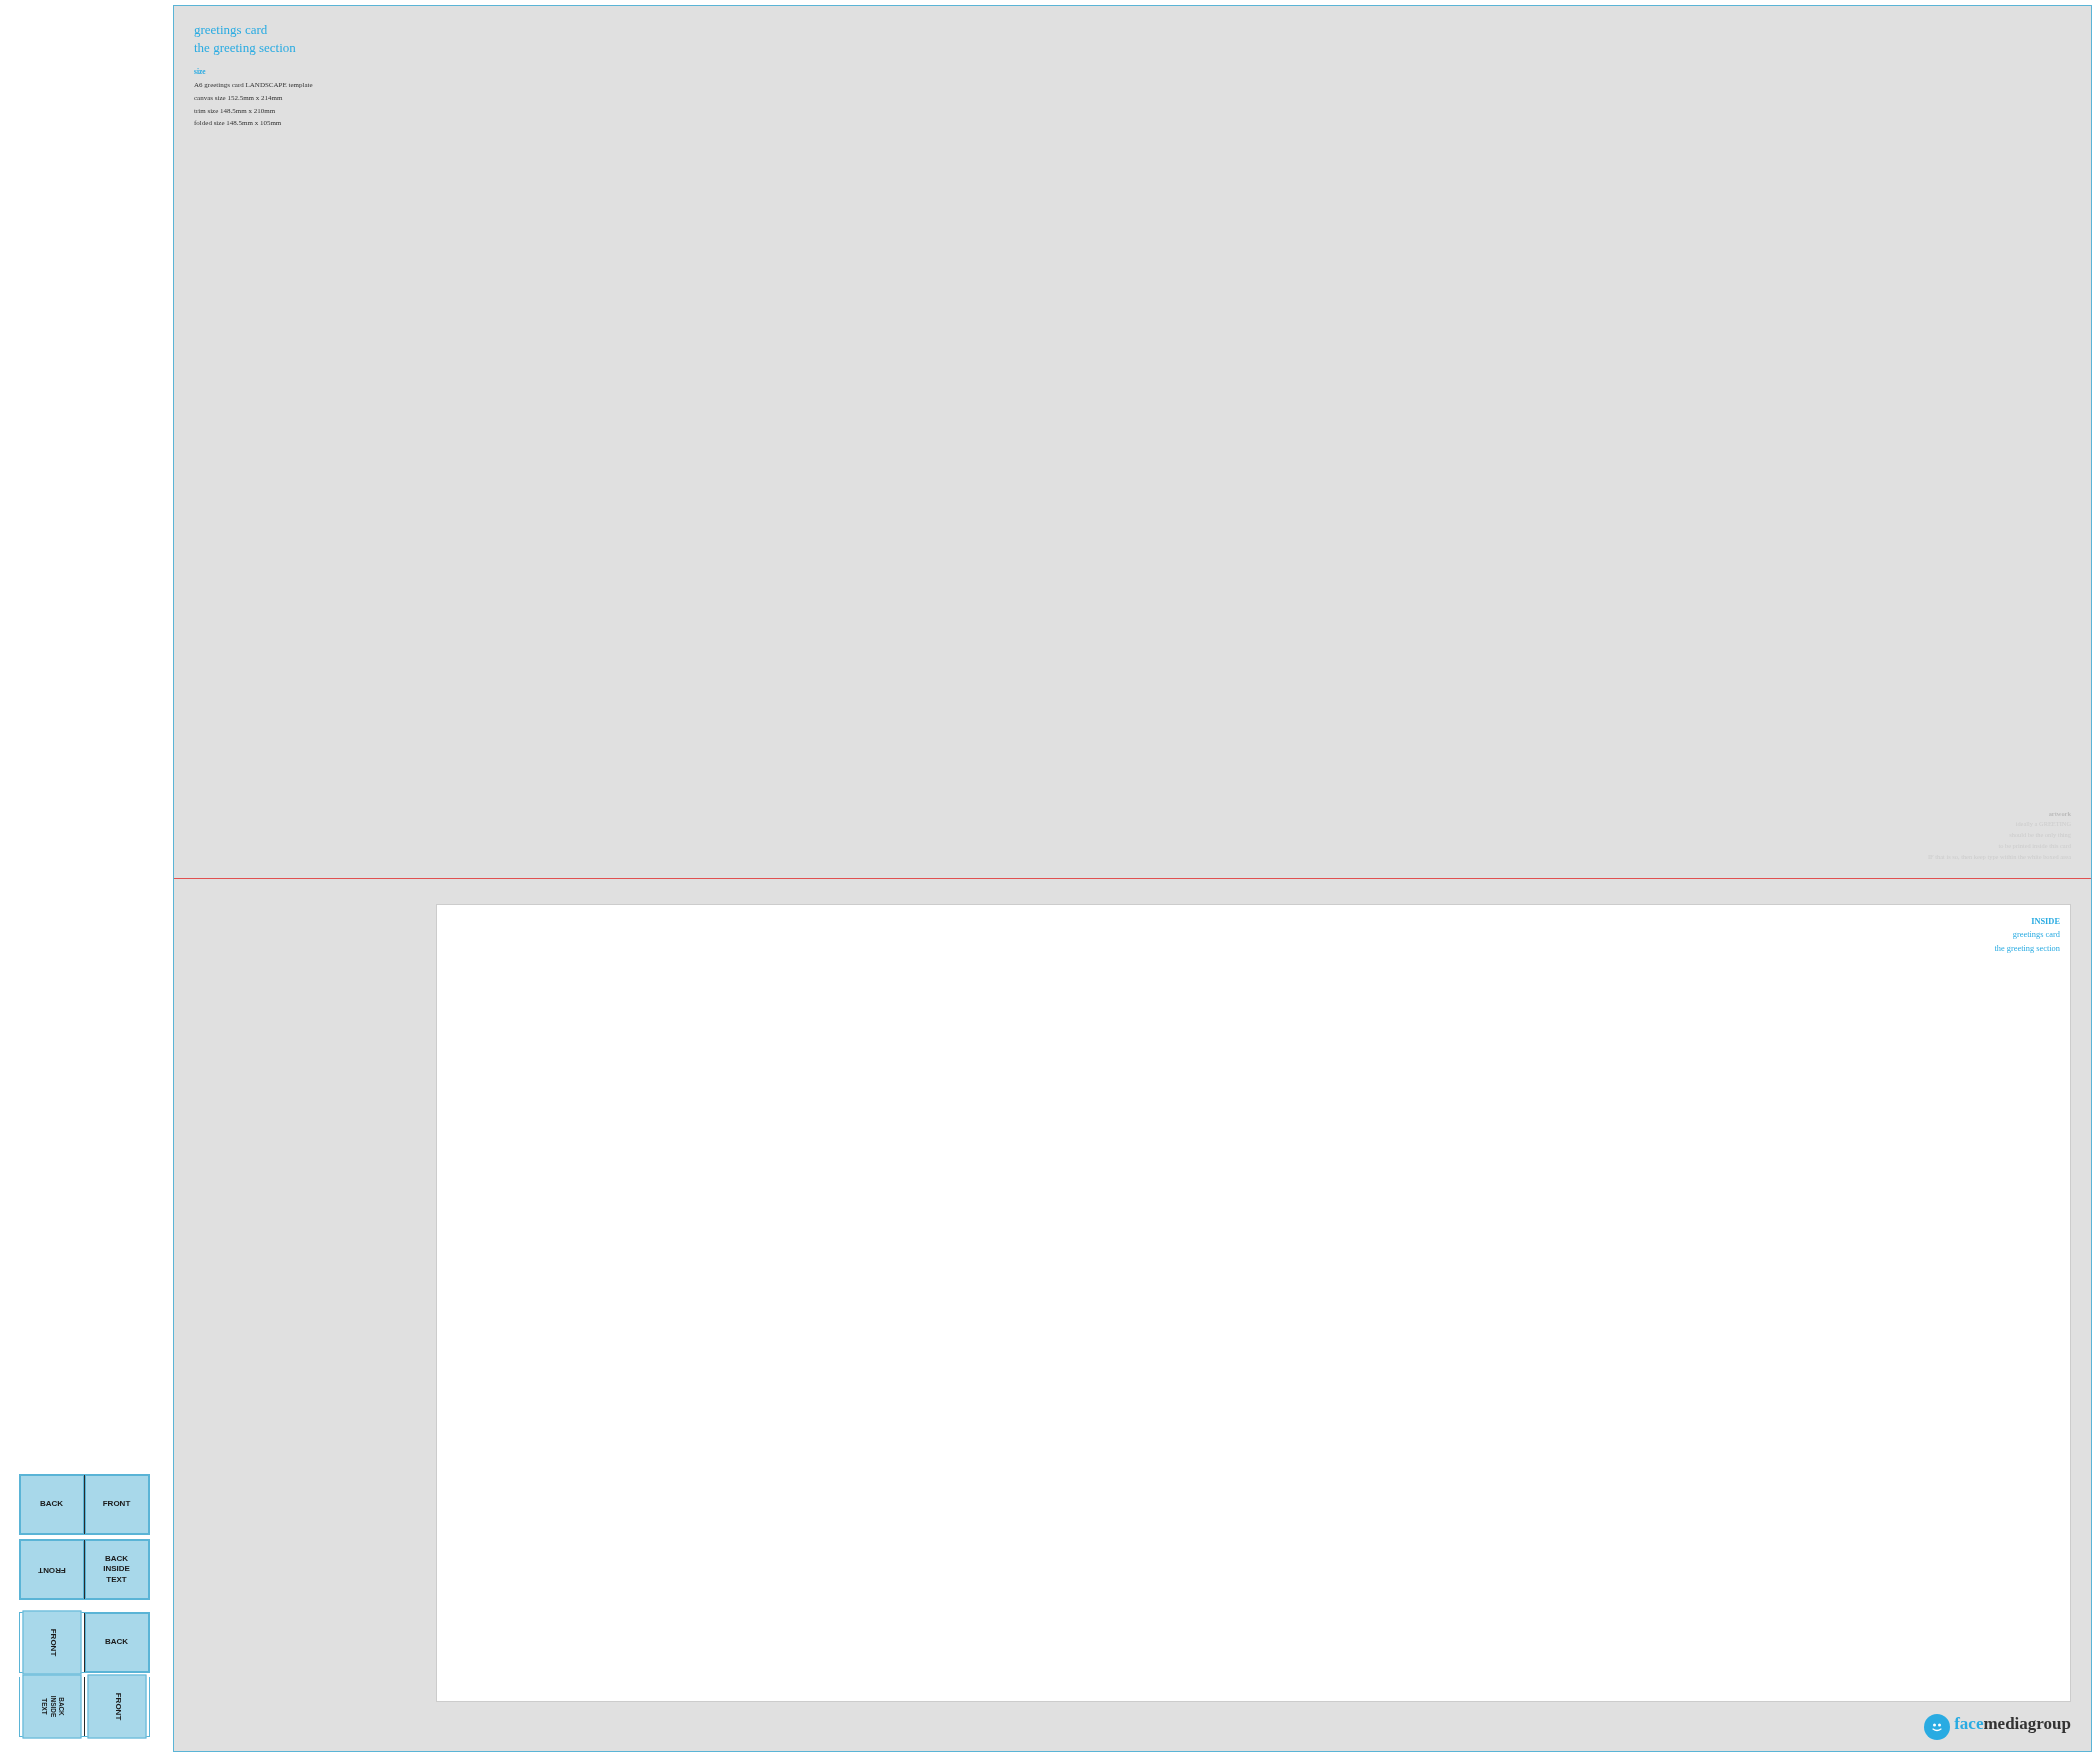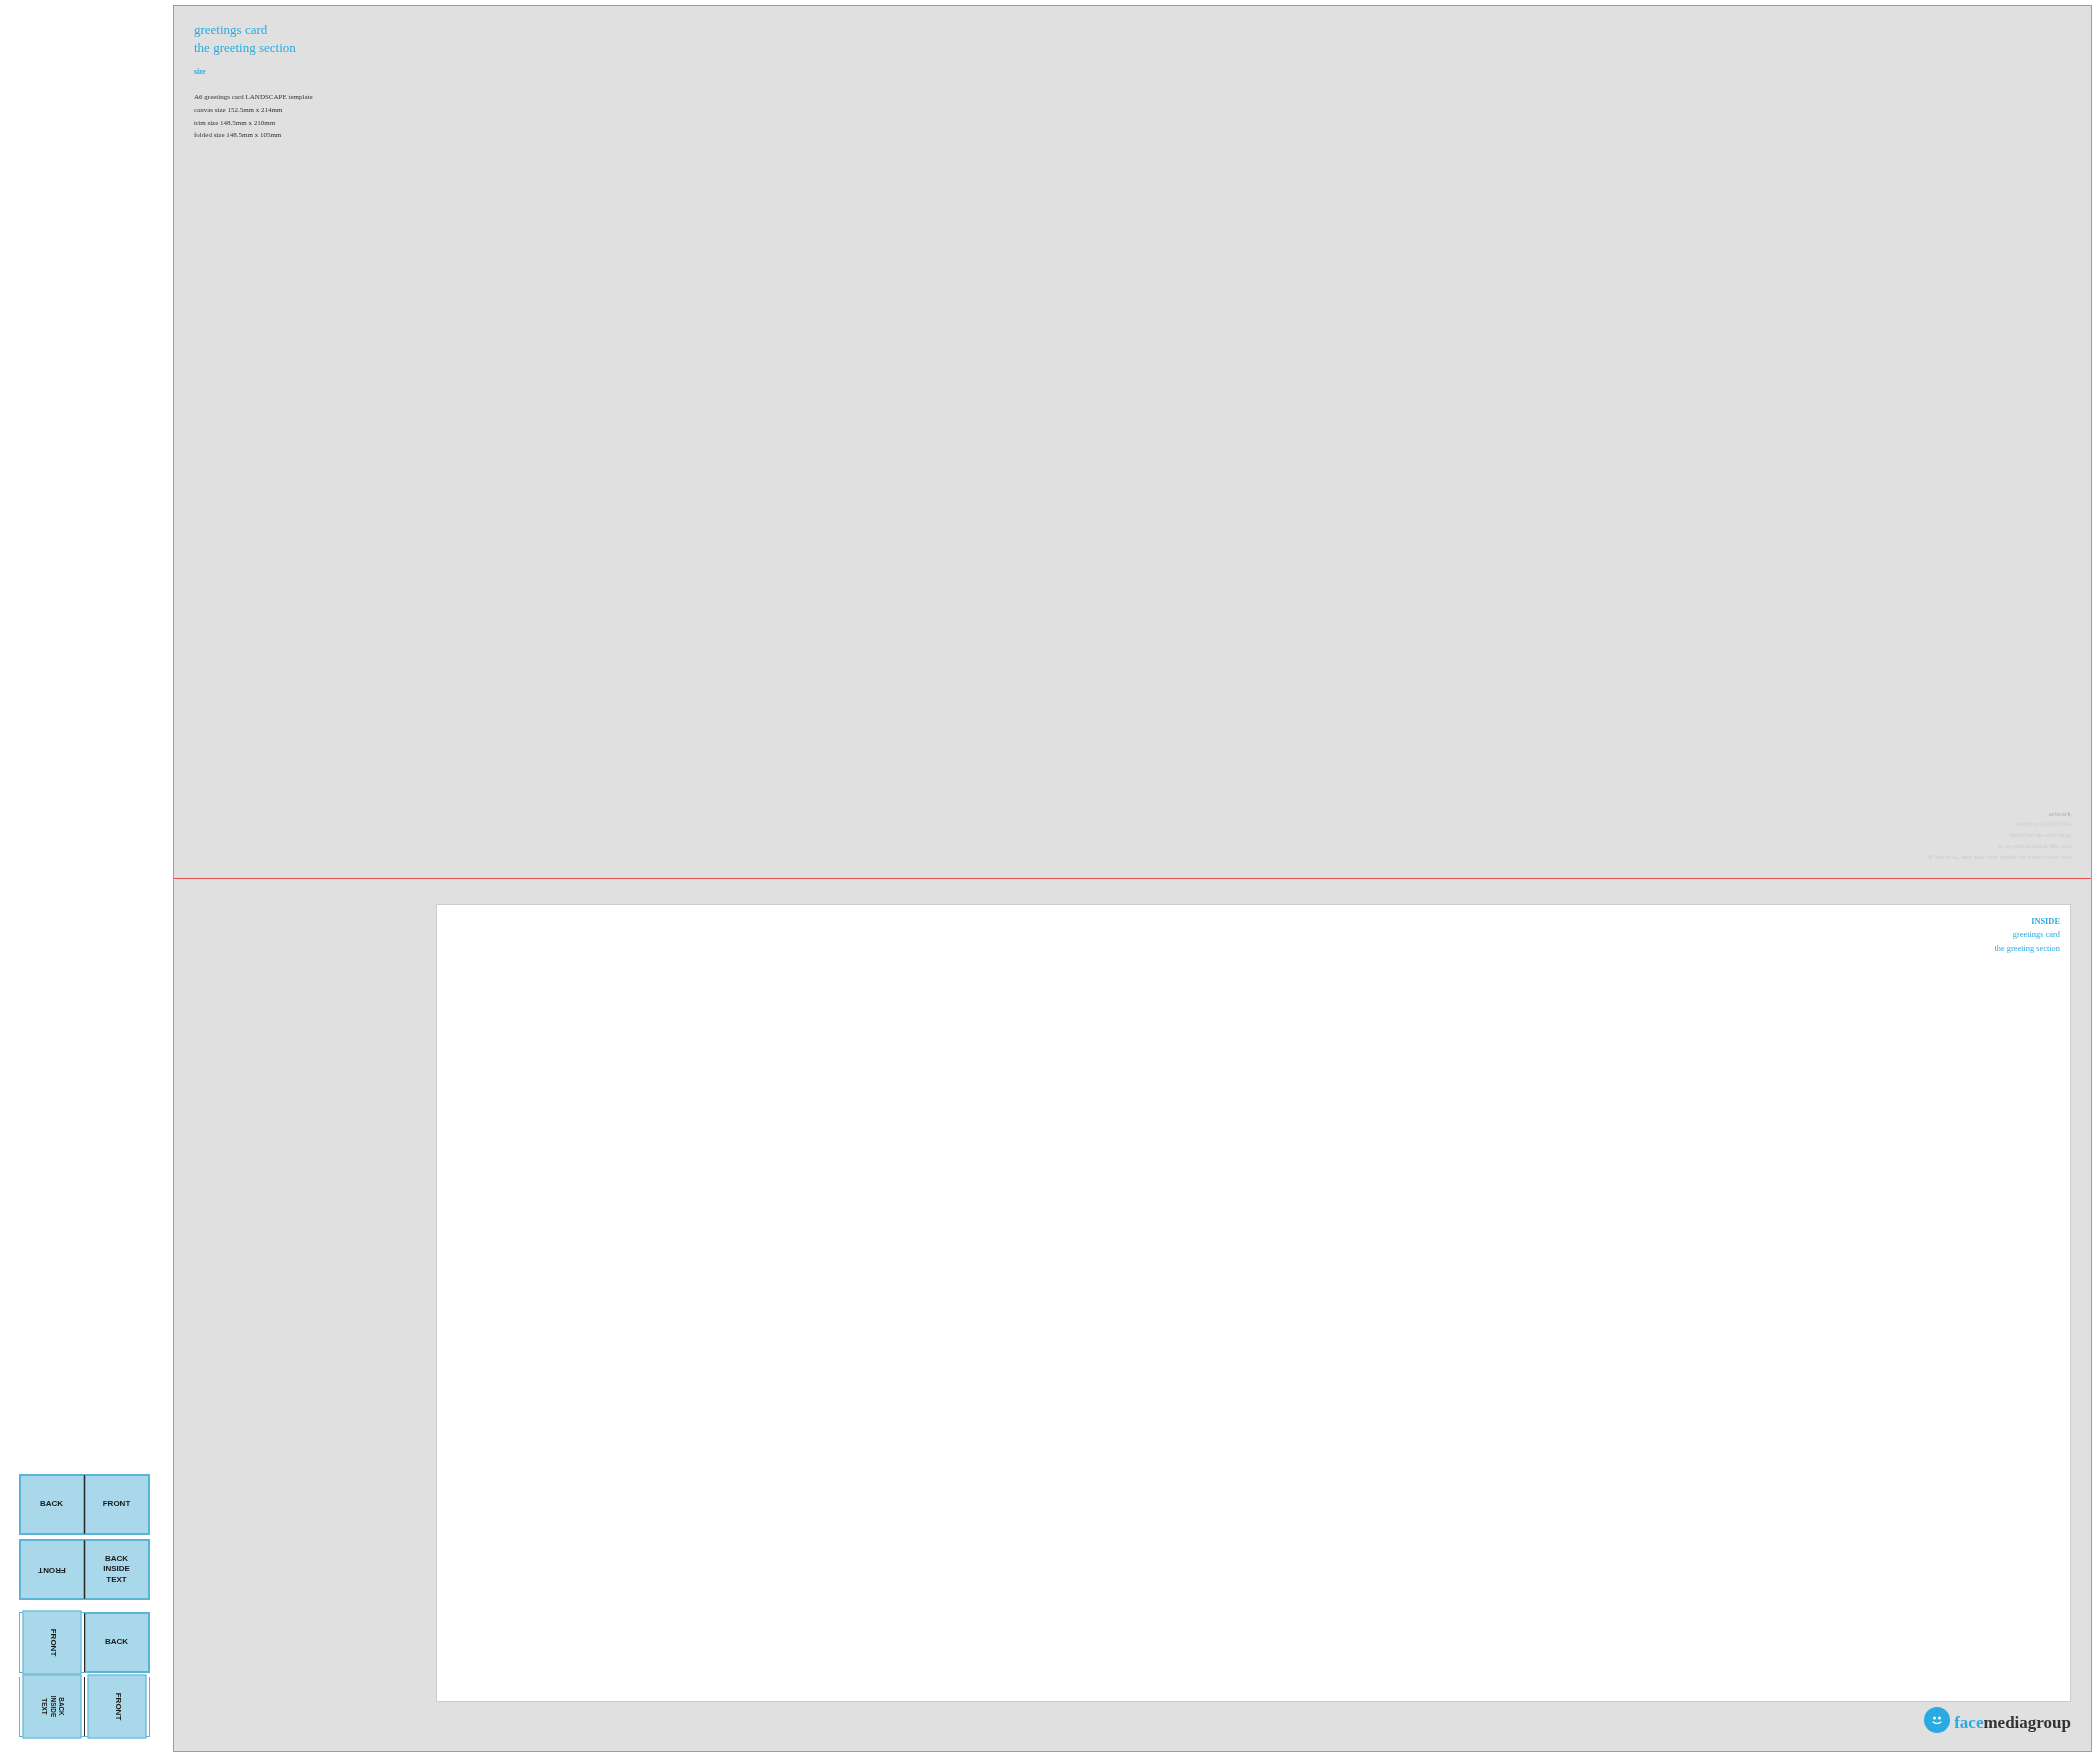--- a/index.html
+++ b/index.html
@@ -90,21 +90,21 @@
       color: #29abe2;
       font-size: 13px;
       line-height: 1.4;
       margin-bottom: 10px;
     }
 
     .size-label {
       color: #29abe2;
       font-weight: bold;
       font-size: 7.4px;
-      margin-bottom: 15px;
+      margin-bottom: 3px;
     }
 
     .size-details {
       color: #333;
       font-size: 7px;
       line-height: 1.8;
     }
 
     .artwork-note {
       position: absolute;
@@ -148,24 +148,24 @@
 
     .inside-label {
       color: #29abe2;
       font-size: 8.4px;
       text-align: right;
       line-height: 1.6;
     }
 
     .facemedia-logo {
       position: absolute;
-      bottom: 18px;
+      bottom: 11px;
       right: 20px;
       display: flex;
-      align-items: flex-end;
+      align-items: flex-start;
       gap: 4px;
     }
 
     .facemedia-icon {
       width: 26px;
       height: 26px;
       background: #29abe2;
       border-radius: 50%;
       display: flex;
       align-items: center;

